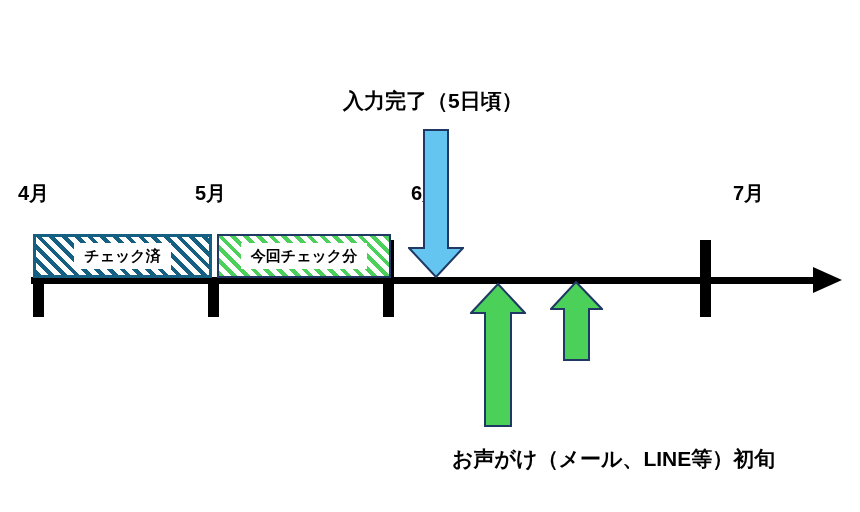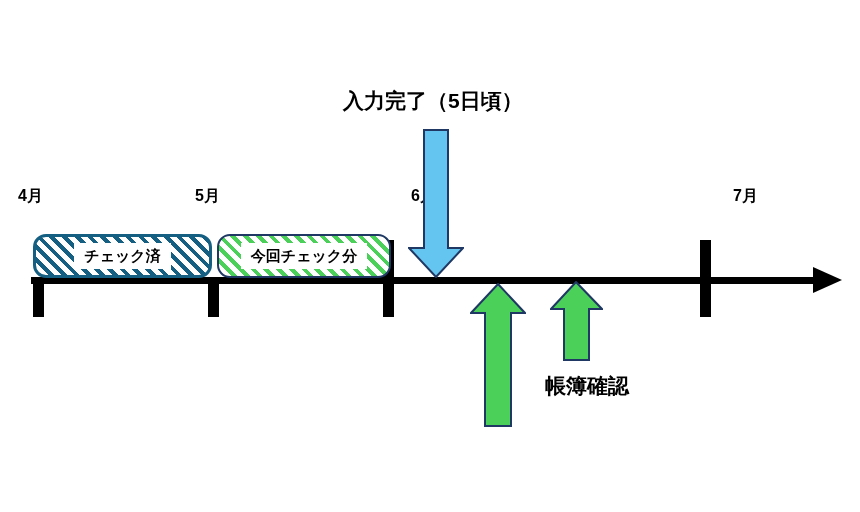--- a/index.html
+++ b/index.html
@@ -12,21 +12,21 @@
   .canvas {
     position: relative;
     width: 860px;
     height: 512px;
     background: #ffffff;
     overflow: hidden;
   }
   .txt { position: absolute; white-space: nowrap; font-weight: bold; }
 
   .event-title   { left: 343px; top: 87px;  font-size: 21px; text-align: right; }
-  .month-label   { font-size: 16px; top: 186px; }
+  .month-label   { font-size: 20px; top: 180px; }
   .m4 { left: 18px; }
   .m5 { left: 195px; }
   .m6 { left: 367px; margin-left: 44px; }
   .m7 { left: 689px; margin-left: 44px; }
 
   .timeline-line {
     position: absolute;
     left: 31px; top: 277px;
     width: 787px; height: 7px;
     background: #000;
@@ -43,21 +43,21 @@
   .tick-short { top: 277px; height: 40px; }
   .tick-tall  { top: 240px; height: 77px; }
   .t4 { left: 33px; }
   .t5 { left: 208px; }
   .t6 { left: 383px; }
   .t7 { left: 700px; }
 
   .seg-box {
     position: absolute;
     top: 234px; height: 44px;
-    display: flex; align-items: center; justify-content: center; border-radius: 13px;
+    display: flex; align-items: center; justify-content: center;
   }
   .seg-blue {
     left: 33px; width: 179px;
     border: 3px solid #156082;
     background: repeating-linear-gradient(45deg, #156082 0 4px, #ffffff 4px 9px);
   }
   .seg-green {
     left: 217px; width: 174px;
     border: 2px solid #1f3864;
     background: repeating-linear-gradient(45deg, #4bd05a 0 4px, #ffffff 4px 9px);
@@ -111,15 +111,15 @@
   </svg>
 
   <svg class="arrow-svg arrow-green-big" width="56" height="144" viewBox="0 0 56 144">
     <polygon points="28,1 55,30 41,30 41,143 15,143 15,30 1,30" stroke-width="2" stroke-linejoin="miter" stroke="#1f3864" fill="#4bd05a"></polygon>
   </svg>
 
   <svg class="arrow-svg arrow-green-small" width="53" height="80" viewBox="0 0 53 80">
     <polygon points="26,1 52,28 39,28 39,79 14,79 14,28 1,28" stroke-width="2" stroke-linejoin="miter" stroke="#1f3864" fill="#4bd05a"></polygon>
   </svg>
 
-  <div class="txt ledger-label">帳簿確認</div>
+  <div class="txt outreach-label">お声がけ（メール、LINE等）初旬</div>
 
 </div>
 
 </body></html>

